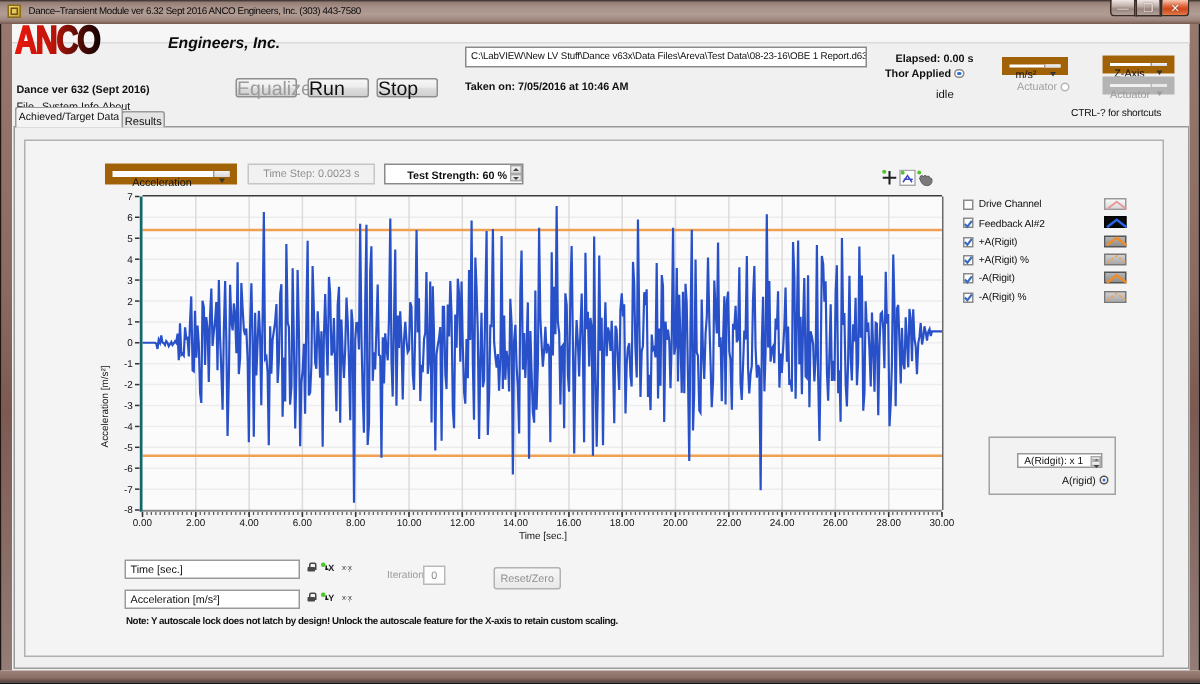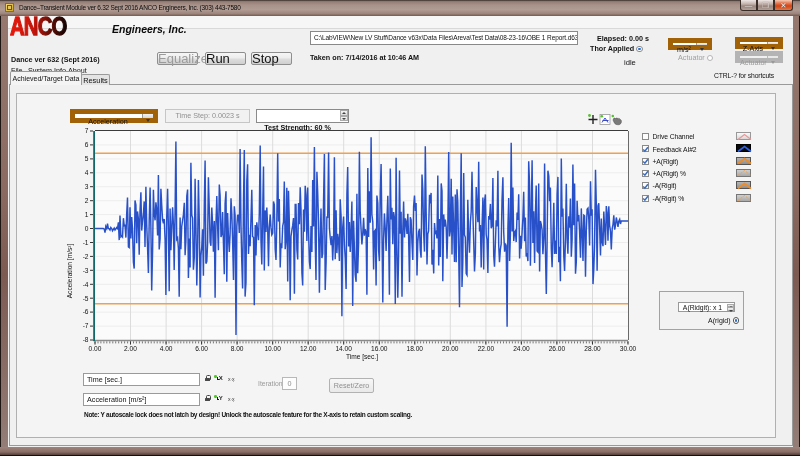--- a/index.html
+++ b/index.html
@@ -59,21 +59,21 @@
 #tab1 { left:10px; top:71px; width:72px; height:14px; white-space:nowrap; font-size:7px; background:#f4f4f4; border:1px solid #9a9a9a; border-bottom:none;
   border-radius:2px 2px 0 0; line-height:13px; z-index:3; }
 #tab2 { left:81px; top:73.5px; width:29px; height:11.5px; background:#e4e4e4; border:1px solid #9a9a9a; border-bottom:none;
   border-radius:2px 2px 0 0; line-height:11px; z-index:1; }
 #sunk { left:16px; top:93px; width:760px; height:345px; border:1px solid #b0b0b0; background:#f4f4f4; }
 
 #accel { left:70px; top:109px; width:88px; height:14px; }
 #tstep { left:165px; top:109px; width:85px; height:14px; background:#f1f1f1; border:1px solid #c6c6c6;
   font-size:7.2px; color:#8f8f8f; text-align:center; line-height:12px; }
 #tstr { left:256px; top:108.5px; width:93px; height:14px; background:#fff; border:1px solid #8a8a8a; }
-#tstr .tx { position:absolute; left:0; right:10px; top:2px; text-align:center; font-size:7.2px; font-weight:bold; color:#111;margin-top:11px; }
+#tstr .tx { position:absolute; left:0; right:10px; top:2px; text-align:right; font-size:7.2px; font-weight:bold; color:#111; }
 .spin { position:absolute; right:0.5px; top:0.5px; bottom:0.5px; width:8px; }
 .spin i { position:absolute; left:0; width:8px; height:50%; background:linear-gradient(#f4f4f4,#dcdcdc); border:1px solid #aaa; }
 .spin i.up { top:0; } .spin i.dn { bottom:0; }
 .spin i.up::after { content:""; position:absolute; left:1.8px; top:1.2px; border-left:2px solid transparent; border-right:2px solid transparent; border-bottom:2.6px solid #444; }
 .spin i.dn::after { content:""; position:absolute; left:1.8px; top:1.6px; border-left:2px solid transparent; border-right:2px solid transparent; border-top:2.6px solid #444; }
 
 #pal { left:588px; top:112px; width:40px; height:11px; }
 
 .lr { position:absolute; left:641px; height:10px; }
 .cb { position:absolute; left:0.5px; top:0.5px; width:7px; height:7px; background:#fdfdfd; border:1px solid #8a8a8a; }
@@ -138,21 +138,21 @@
       </defs>
       <text x="0" y="20" font-family="Liberation Sans, sans-serif" font-size="26" font-weight="bold" letter-spacing="-1" fill="url(#ag)" stroke="url(#ag)" stroke-width="1.3" transform="scale(0.78 1)">ANCO</text>
     </svg>
     <span id="eng">Engineers, Inc.</span>
   </div>
 <div class="ab" id="dver">Dance ver 632 (Sept 2016)</div>
 <div class="ab" id="pathbox">C:\LabVIEW\New LV Stuff\Dance v63x\Data Files\Areva\Test Data\08-23-16\OBE 1 Report.d63</div>
 <div class="btn" style="left:157px;top:52px;width:41px;color:#9b9b9b">Equalize</div>
 <div class="btn" style="left:205px;top:52px;width:41px">Run</div>
 <div class="btn" style="left:251px;top:52px;width:41px">Stop</div>
-<div class="ab" id="takenon">Taken on: 7/14/2016 at 10:46 AM</div>
+<div class="ab" id="takenon">Taken on: 7/05/2016 at 10:46 AM</div>
 <div class="ab" id="elapsed">Elapsed: 0.00 s</div>
 <div class="ab" id="thor">Thor Applied <span class="radio on"></span></div>
 <div class="ab" id="idle">idle</div>
 <div class="combo" style="left:668px;top:38px;width:44px">
     <span class="tx">m/s²</span>
     <span class="ar"></span>
   </div>
 <div class="combo" style="left:735px;top:37px;width:48px">
     <span class="tx">Z-Axis</span>
     <span class="ar"></span>

